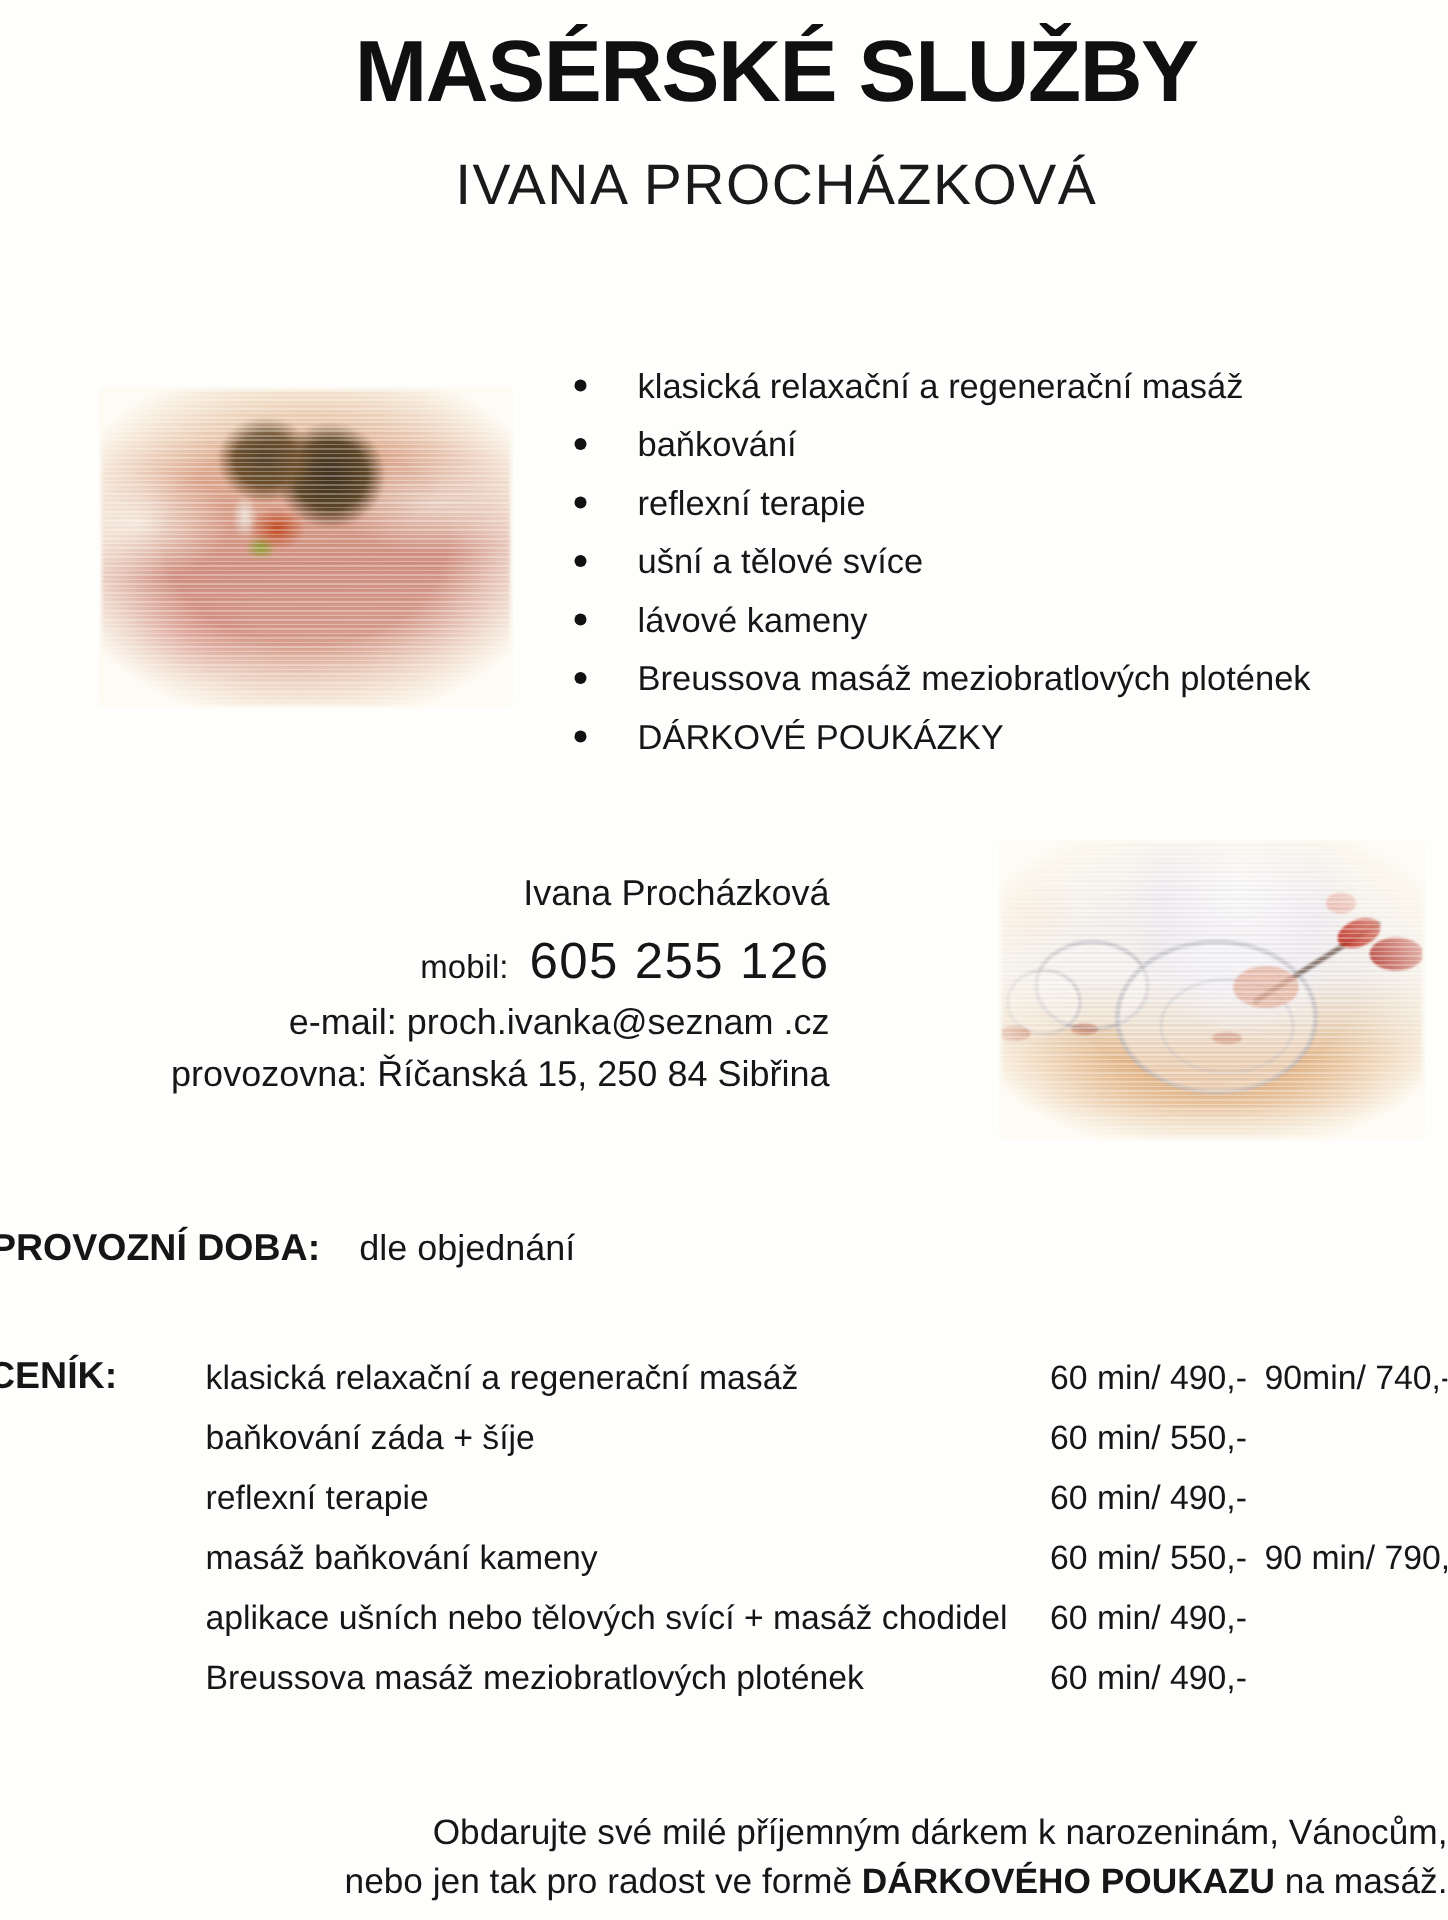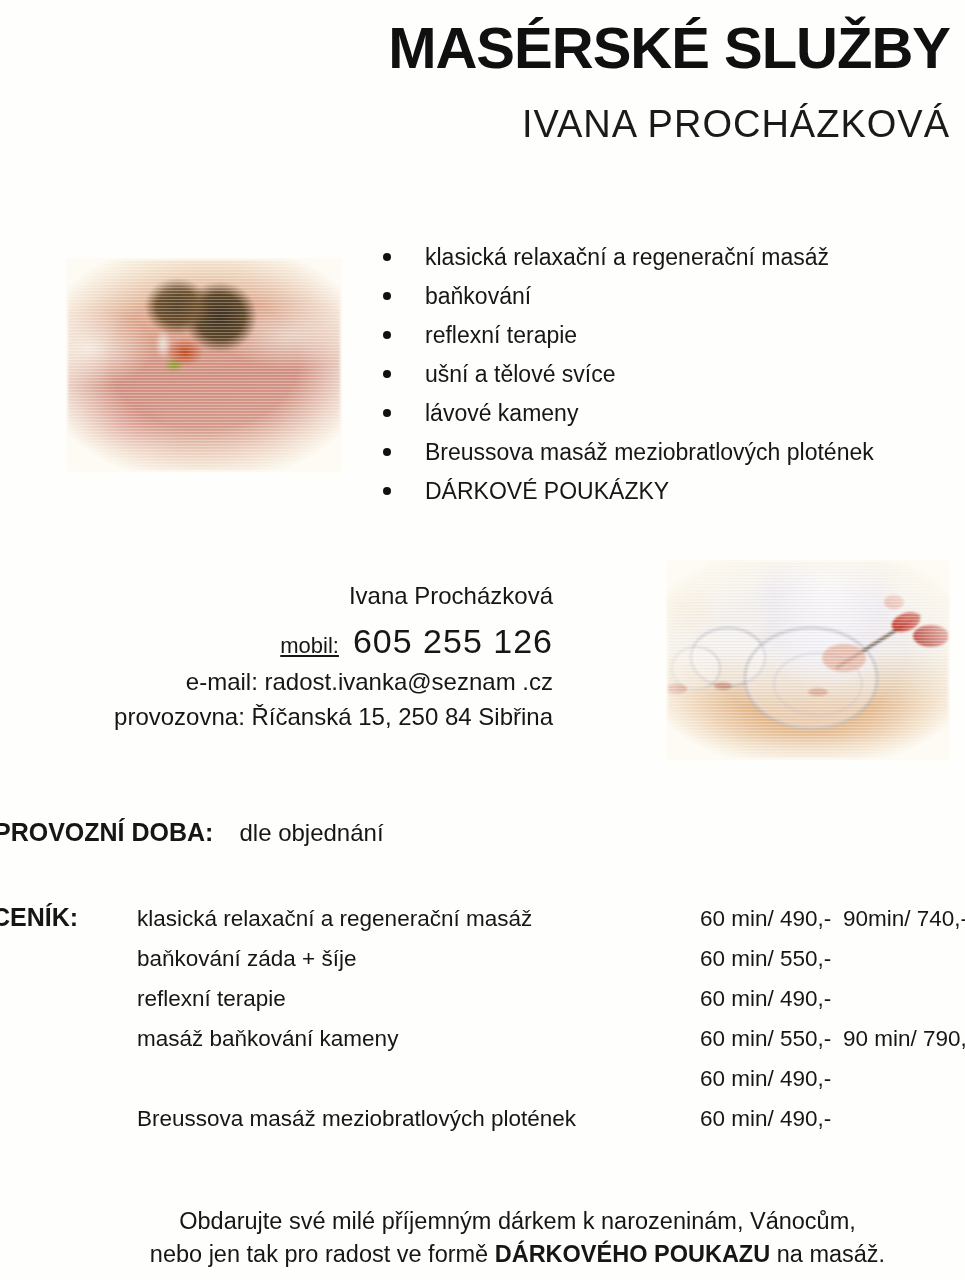--- a/index.html
+++ b/index.html
@@ -2,21 +2,21 @@
 <html><head>
 <meta charset="utf-8">
 <style>
   html, body { margin:0; padding:0; background:#ffffff; }
   .page {
     position:relative; width:965px; height:1280px; overflow:hidden;
     background:#fefefd; color:#161616;
     font-family:"Liberation Sans", sans-serif;
   }
   
-  .header { position:absolute; left:85px; right:15px; top:14px; text-align:right; }
+  .header { position:absolute; left:85px; right:15px; top:14px; text-align:center; }
   .title { font-size:58px; font-weight:700; letter-spacing:-1px; color:#101010; }
   .subtitle { font-size:38px; font-weight:400; letter-spacing:1px; margin-top:22px; color:#1a1a1a; }
 
   
   .photo { position:absolute; border-radius:3px; }
   .photo .art { position:absolute; inset:0; filter:blur(1.2px); border-radius:3px; }
   .photo .scan {
     position:absolute; inset:0; border-radius:3px;
     background:repeating-linear-gradient(180deg,
       rgba(255,255,255,0.30) 0 1px, rgba(90,60,40,0.05) 1px 2px, rgba(255,255,255,0) 2px 3px);
@@ -51,40 +51,40 @@
 
   
   .services { position:absolute; left:383px; top:245px; }
   .service-item { display:flex; align-items:center; height:24px; margin-bottom:15px; }
   .bullet { width:8px; height:8px; border-radius:50%; background:#111; margin-right:34px; flex:0 0 auto; }
   .service-text { font-size:23px; white-space:nowrap; }
 
   
   .contact { position:absolute; top:582px; right:412px; text-align:right; white-space:nowrap; }
   .c-name { font-size:24px; margin-bottom:12px; }
-  .c-mobile-label { font-size:22px;text-decoration:underline; }
+  .c-mobile-label { font-size:22px; }
   .c-number { font-size:34px; letter-spacing:1px; margin-left:14px;text-align:right; }
   .c-line { font-size:24px; margin-top:7px; }
 
   
   .hours { position:absolute; left:-6px; top:818px; white-space:nowrap; }
   .hours-label { font-size:25px; font-weight:700; }
   .hours-value { font-size:24px; margin-left:26px;margin-top:44px; }
 
   
   .pricing-label { position:absolute; left:-8px; top:903px; font-size:25px; font-weight:700; }
   .pricing-rows { position:absolute; left:0; top:898px; width:965px; }
   .price-row { position:relative; height:40px; }
   .price-row span { position:absolute; top:8px; white-space:nowrap; font-size:22.5px; }
   .pr-service { left:137px; }
   .pr-p1 { left:700px; }
   .pr-p2 { left:843px; }
 
   
-  .footer { position:absolute; left:70px; right:0; top:1205px; text-align:center;
+  .footer { position:absolute; left:70px; right:0; top:1205px; text-align:right;
             font-size:23.5px; line-height:33px; }
   .footer b { font-weight:700; }
 </style>
 </head>
 <body>
 
 <div class="page">
 
   <div class="header">
     <div class="title">MASÉRSKÉ SLUŽBY</div>
@@ -133,21 +133,21 @@
         <span class="bullet"></span>
         <span class="service-text">DÁRKOVÉ POUKÁZKY</span>
       </div>
     </div>
 
   <div class="contact">
     <div class="c-name">Ivana Procházková</div>
     <div>
       <span class="c-mobile-label">mobil:</span><span class="c-number">605 255 126</span>
     </div>
-    <div class="c-line">e-mail: radost.ivanka@seznam .cz</div>
+    <div class="c-line">e-mail: proch.ivanka@seznam .cz</div>
     <div class="c-line">provozovna: Říčanská 15, 250 84 Sibřina</div>
   </div>
 
   <div class="photo photo-right">
     <div class="art"></div>
     <svg viewBox="0 0 280 196" width="280" height="196">
       <ellipse cx="60" cy="95" rx="37" ry="29" fill="rgba(255,255,255,0.30)" stroke="rgba(168,168,180,0.50)" stroke-width="2.5"></ellipse>
       <ellipse cx="28" cy="106" rx="24" ry="21" fill="rgba(255,255,255,0.28)" stroke="rgba(168,168,180,0.42)" stroke-width="2"></ellipse>
       <ellipse cx="143" cy="116" rx="66" ry="50" fill="rgba(250,250,252,0.38)" stroke="rgba(178,178,190,0.55)" stroke-width="3"></ellipse>
       <ellipse cx="150" cy="122" rx="44" ry="31" fill="none" stroke="rgba(190,190,200,0.40)" stroke-width="2"></ellipse>
@@ -190,20 +190,21 @@
         <span class="pr-p2"></span>
       </div>
 
       <div class="price-row">
         <span class="pr-service">masáž baňkování kameny</span>
         <span class="pr-p1">60 min/ 550,-</span>
         <span class="pr-p2">90 min/ 790,-</span>
       </div>
 
       <div class="price-row">
+        <span class="pr-service">aplikace ušních nebo tělových svící + masáž chodidel</span>
         <span class="pr-p1">60 min/ 490,-</span>
         <span class="pr-p2"></span>
       </div>
 
       <div class="price-row">
         <span class="pr-service">Breussova masáž meziobratlových plotének</span>
         <span class="pr-p1">60 min/ 490,-</span>
         <span class="pr-p2"></span>
       </div>
     </div>

